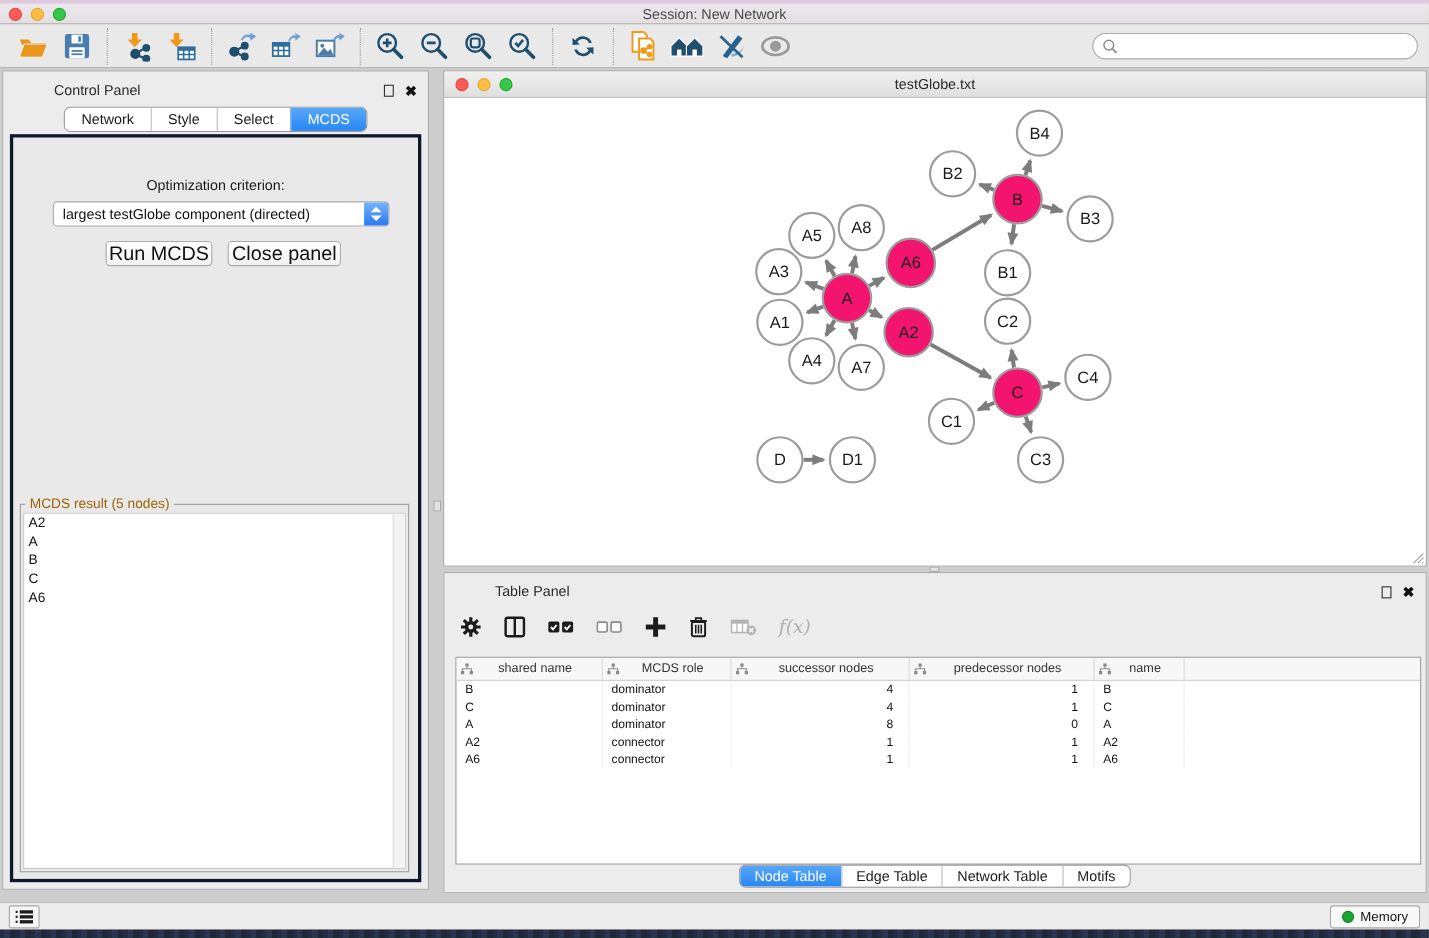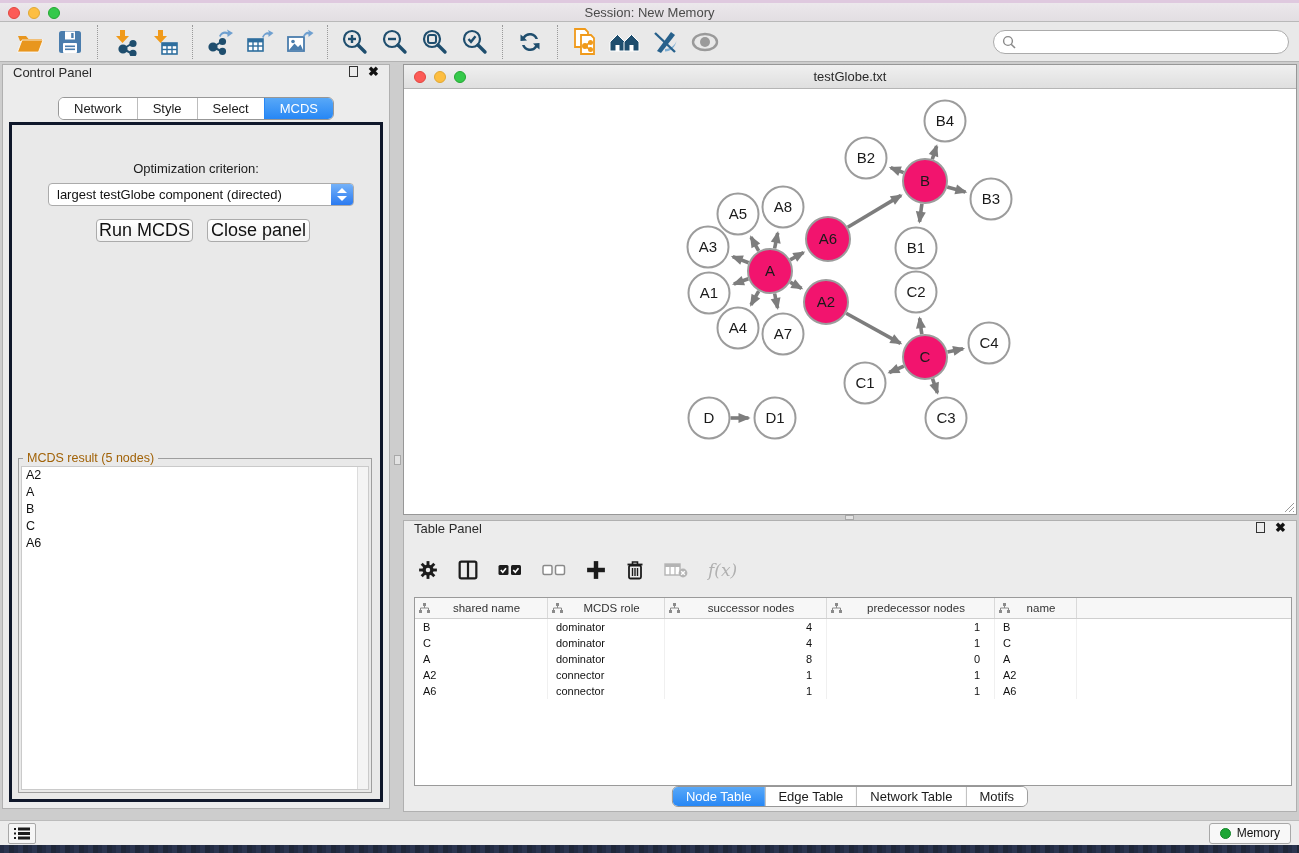--- a/index.html
+++ b/index.html
@@ -17,21 +17,21 @@
   
   .toolbar { height:40px; background:#e9e9e9; border-bottom:1px solid #b3b3b3; display:flex; align-items:center; padding:0 10px; }
   .tbtn { width:40px; height:34px; background:none; border:none; display:flex; align-items:center; justify-content:center; cursor:default; }
   .tsep { width:1px; height:34px; border-left:1px dotted #999; margin:0 7px; }
   .searchbox { margin-left:auto; width:296px; height:24px; background:#fff; border:1px solid #ababab; border-radius:12px; display:flex; align-items:center; padding:0 8px; }
   .searchbox input { border:none; outline:none; flex:1; font-size:12px; margin-left:5px; font-family:"Liberation Sans",sans-serif; background:transparent; }
 
   
   .workspace { position:relative; height:758px; background:#cdcdcd; }
   .panel { position:absolute; background:#ececec; border:1px solid #b0b0b0; }
-  .panel-header { height:24px; display:flex; align-items:flex-start; padding:0 10px; font-size:13px; color:#2a2a2a; }
+  .panel-header { height:24px; display:flex; align-items:flex-end; padding:0 10px; font-size:13px; color:#2a2a2a;margin-left:36px; }
   .panel-header .ph-icons { margin-left:auto; display:flex; gap:10px; align-items:center; }
   .float-ic { width:9px; height:11px; border:1.5px solid #333; display:inline-block; }
   .close-ic { font-size:13px; font-weight:bold; color:#111; line-height:1; }
 
   
   #control-panel { left:2px; top:2px; width:388px; height:745px; }
   .seg-tabs { position:absolute; top:32px; left:50%; transform:translateX(-50%); display:flex; border:1px solid #979797; border-radius:6px; overflow:hidden; background:#fff; }
   .seg-tab { padding:3px 15px; font-size:13px; color:#1a1a1a; border-left:1px solid #bdbdbd; white-space:nowrap; background:#fff; }
   .seg-tab:first-child { border-left:none; }
   .seg-tab.selected { background:linear-gradient(#58a8f8,#2787f5); color:#fff; border-left-color:#2787f5; }
@@ -83,21 +83,21 @@
 </style>
 </head>
 <body>
 
 <div class="titlebar">
   <div class="lights">
     <span class="light red"></span>
     <span class="light yellow"></span>
     <span class="light green"></span>
   </div>
-  <span class="title">Session: New Memory</span>
+  <span class="title">Session: New Network</span>
 </div>
 
 <div class="toolbar">
   <button class="tbtn">
     <svg width="28" height="26" viewBox="0 0 28 26">
       <path d="M2 7 h8 l2.5 3 H26 v2 H4 Z" fill="#e8961e"></path>
       <path d="M1.5 23 L6 11 H27 L22.5 23 Z" fill="#e8961e" stroke="#fff" stroke-width="0.8"></path>
     </svg>
   </button>
   <button class="tbtn">

